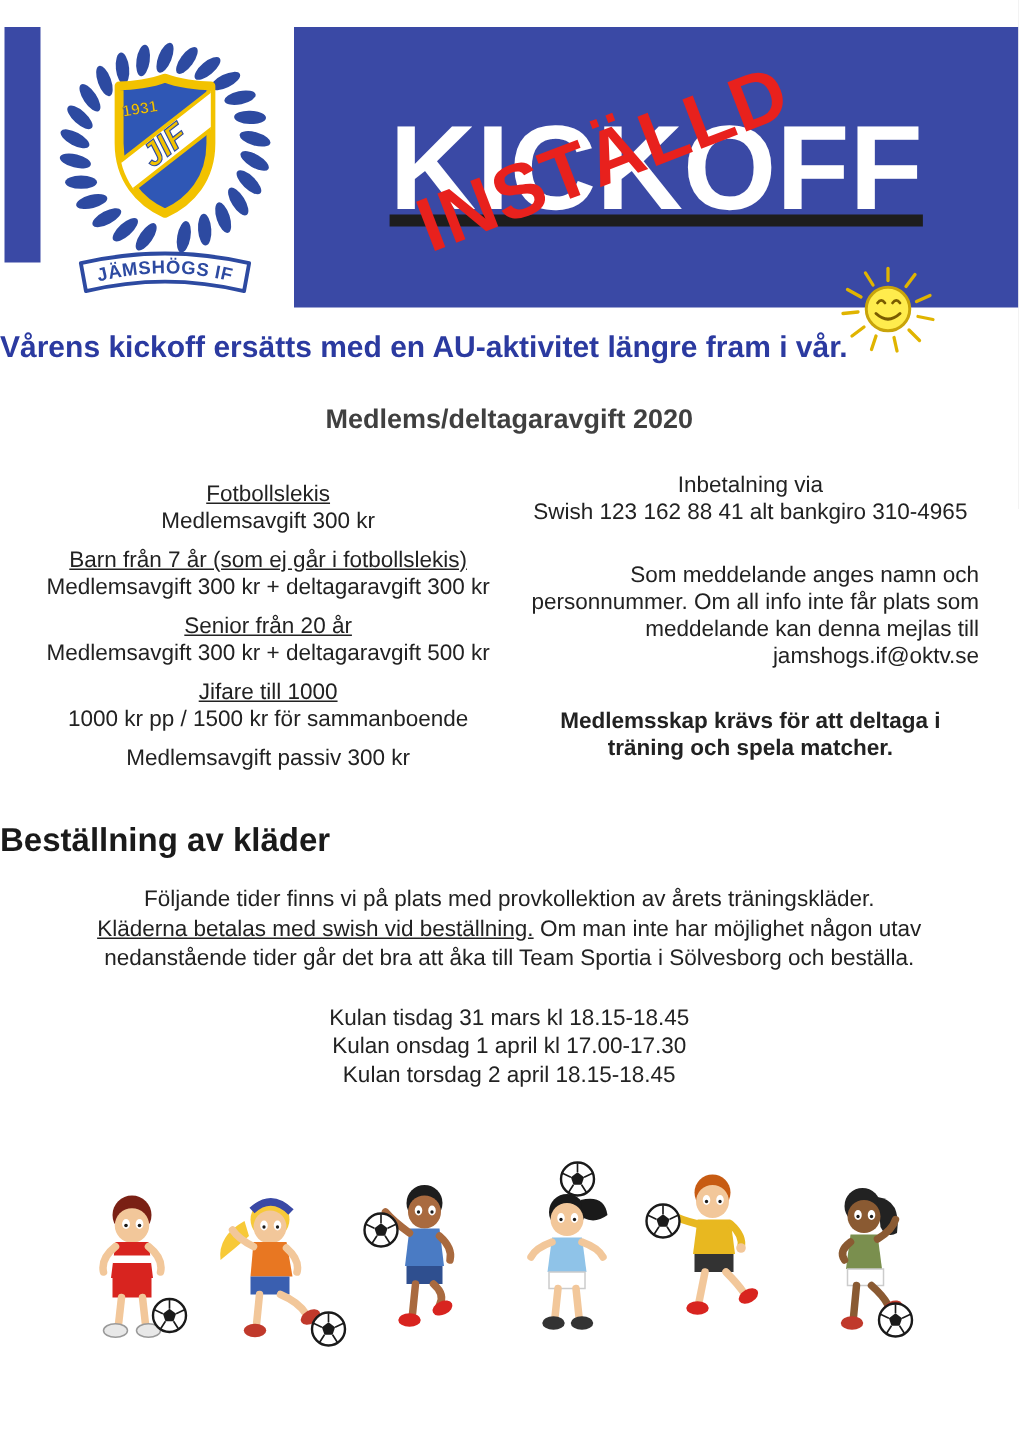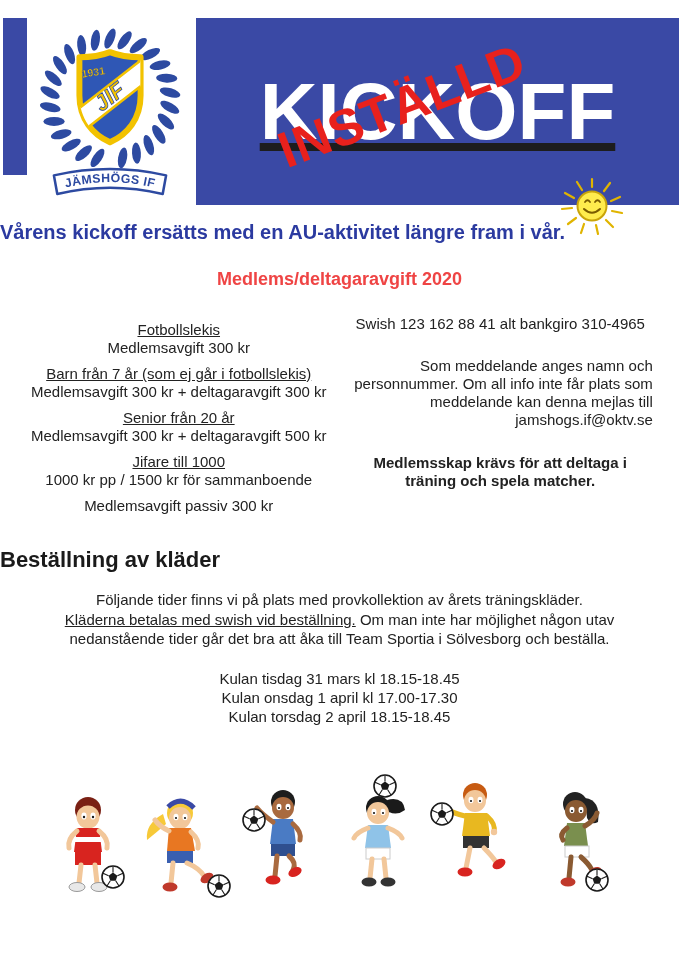--- a/index.html
+++ b/index.html
@@ -26,21 +26,21 @@
   .stamp span { font-size:51px; font-weight:bold; color:#e8211d; letter-spacing:1px; white-space:nowrap; }
   .sun { position:absolute; left:556px; top:177px; width:72px; height:62px; }
   
   .announcement {
     position:absolute; top:221px; left:0; width:100%;
     text-align:left; color:#2b3aa0; font-weight:bold; font-size:20px;
   }
   
   .fees-heading {
     position:absolute; top:269px; left:0; width:100%;
-    text-align:center; font-weight:bold; font-size:18px; color:#ef4444;
+    text-align:center; font-weight:bold; font-size:18px; color:#404040;
   }
   .columns { position:absolute; top:315px; left:0; width:100%; display:flex; padding:0 18px; }
   .col { width:50%; text-align:center; font-size:15px; line-height:18px; color:#222; }
   .col-left { padding-top:6px; }
   .fee-group { margin-bottom:8px; }
   .fee-title { text-decoration:underline; }
   .fee-passive { margin-top:5px; }
   .pay-note { max-width:305px; margin:24px auto 0;text-align:right; }
   .pay-req { max-width:280px; margin:25px auto 0; font-weight:bold; }
   
@@ -175,20 +175,21 @@
         <div>Medlemsavgift 300 kr + deltagaravgift 500 kr</div>
       </div>
       <div class="fee-group">
         <div class="fee-title">Jifare till 1000</div>
         <div>1000 kr pp / 1500 kr för sammanboende</div>
       </div>
       <div class="fee-passive">Medlemsavgift passiv 300 kr</div>
     </div>
 
     <div class="col col-right">
+      <div>Inbetalning via</div>
       <div>Swish 123 162 88 41 alt bankgiro 310-4965</div>
       <p class="pay-note">Som meddelande anges namn och personnummer. Om all info inte får plats som meddelande kan denna mejlas till jamshogs.if@oktv.se</p>
       <p class="pay-req">Medlemsskap krävs för att deltaga i träning och spela matcher.</p>
     </div>
   </div>
 
   <div class="clothing-heading">Beställning av kläder</div>
 
   <div class="intro">
     <div>Följande tider finns vi på plats med provkollektion av årets träningskläder.</div>

